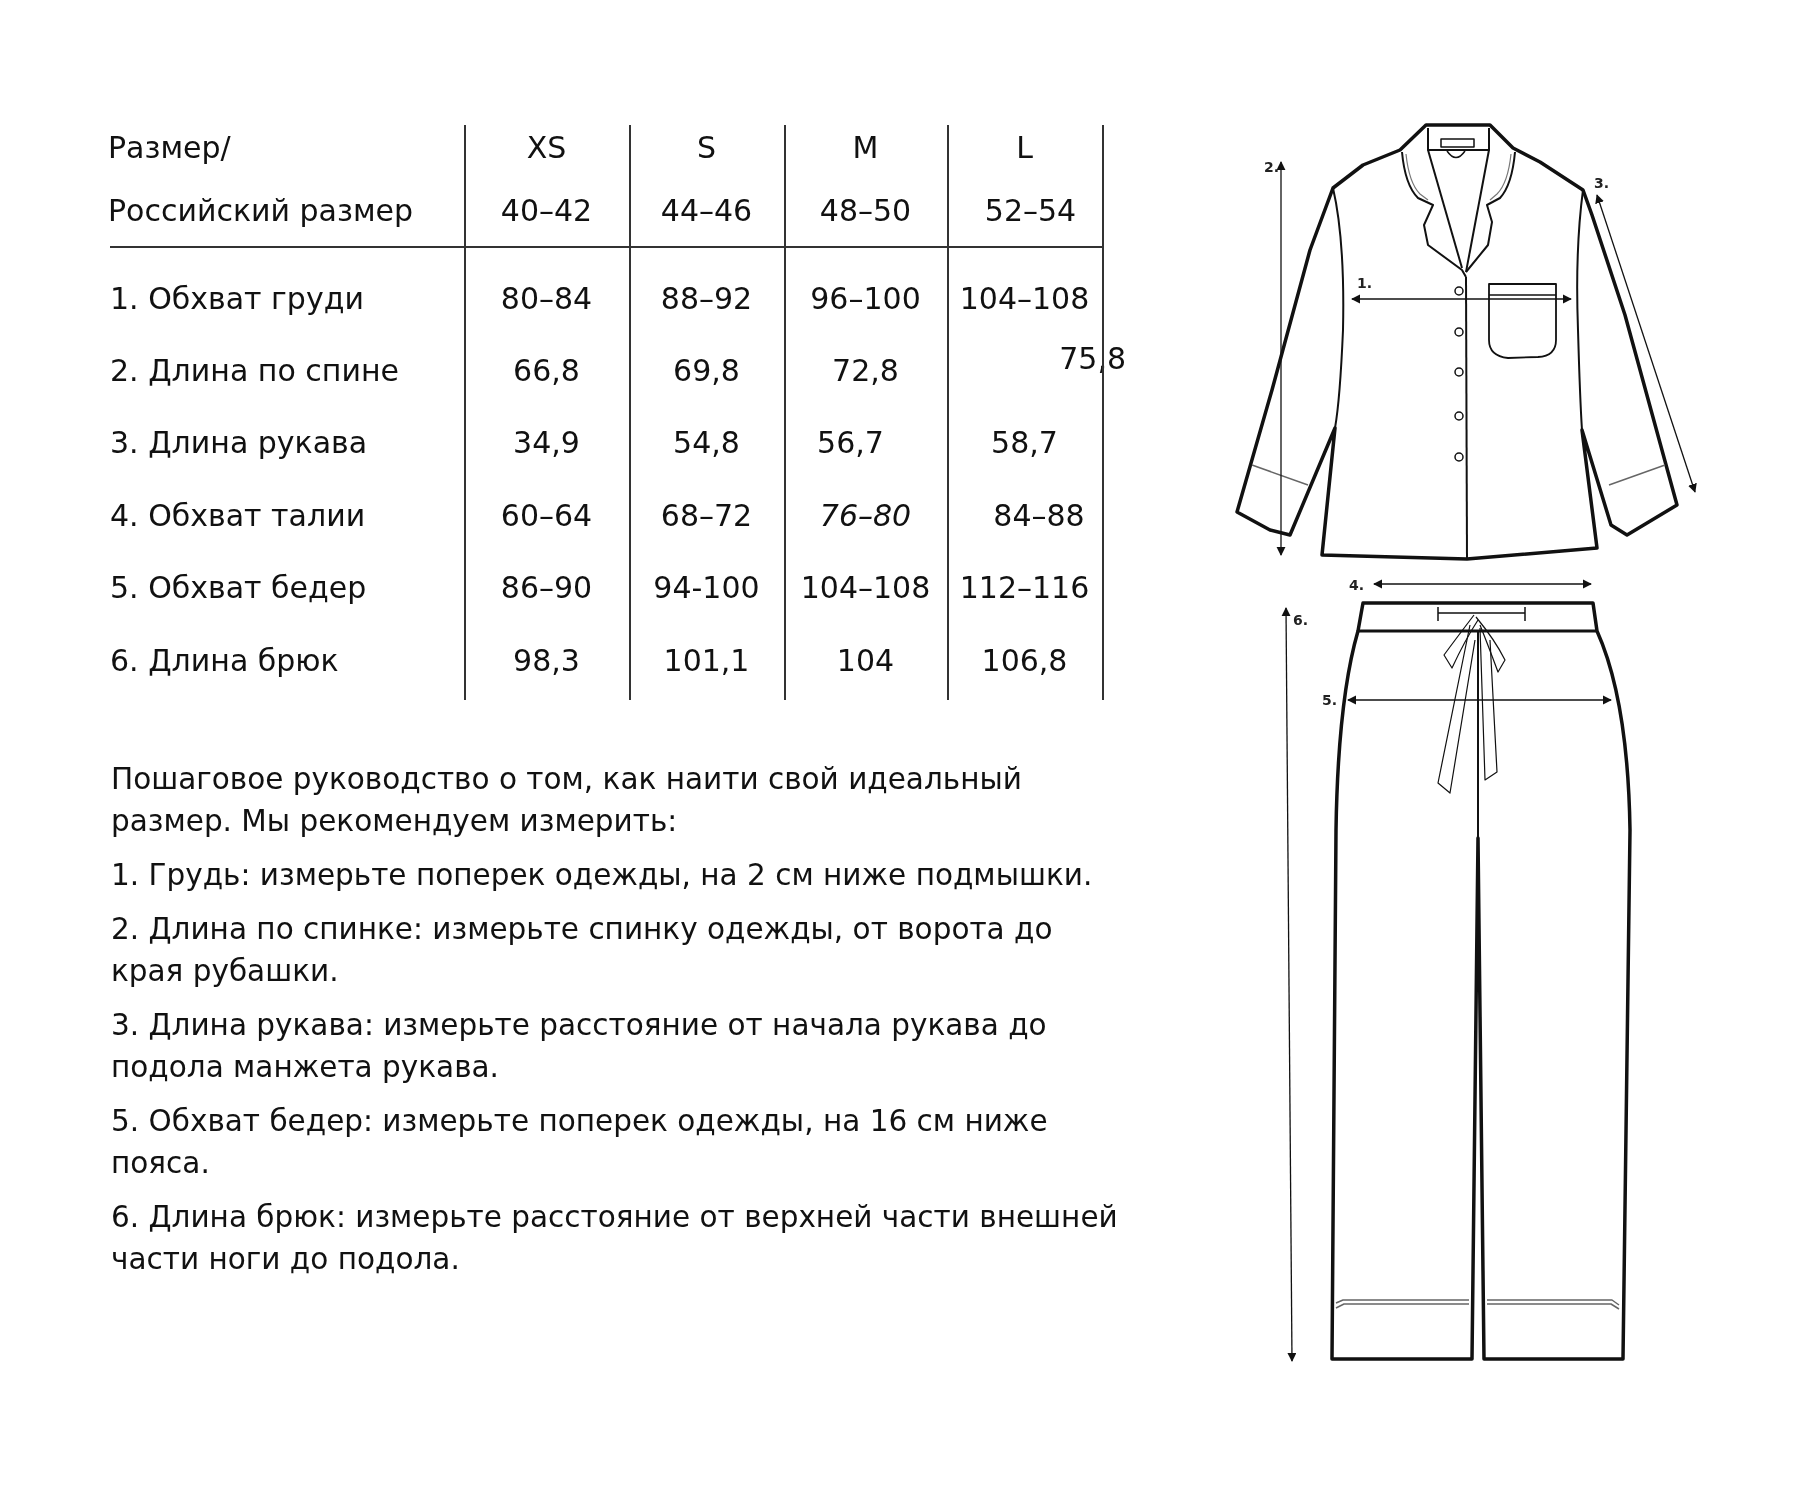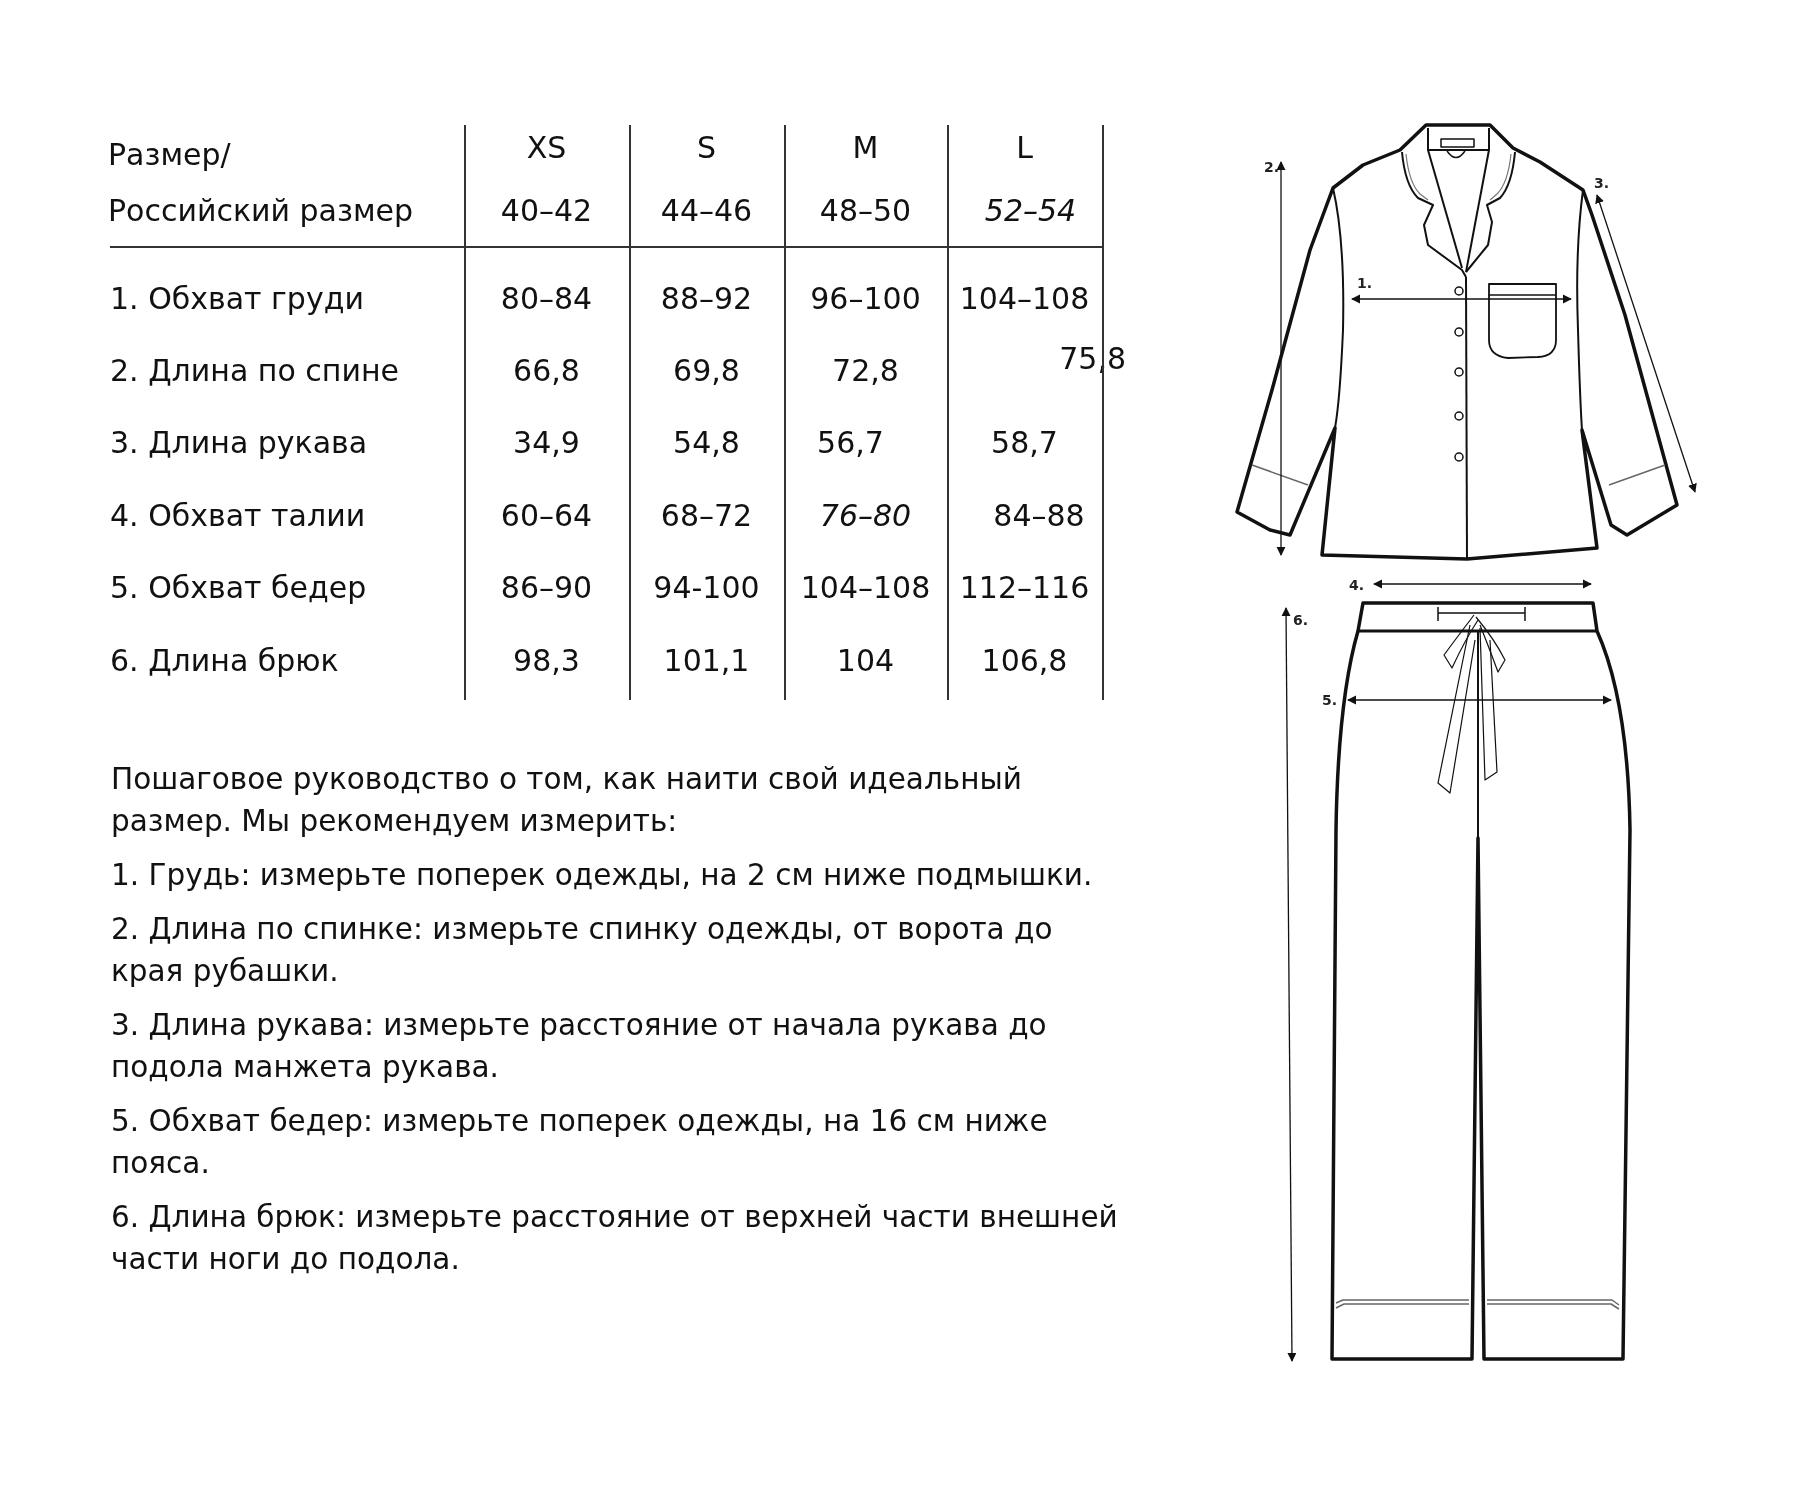--- a/index.html
+++ b/index.html
@@ -10,32 +10,32 @@
   .hl{position:absolute;height:2px;background:#333;left:110px;width:992px;top:246px;}
   .para{position:absolute;left:111px;width:1020px;font-size:29.5px;line-height:42px;}
   .para p{margin:0 0 12px 0;}
   svg{position:absolute;left:0;top:0;}
   .lbl{font-family:"DejaVu Sans",sans-serif;font-size:14px;font-weight:bold;fill:#222;}
 </style>
 </head>
 <body>
 
 <div>
-  <div class="t" style="left:108px;top:137px;">Размер/</div>
+  <div class="t" style="left:108px;top:130px;">Размер/</div>
   <div class="t" style="left:108px;top:193px;">Российский размер</div>
 
   <div class="c" style="left:464px;width:165px;top:130px;">XS</div>
   <div class="c" style="left:629px;width:155px;top:130px;">S</div>
   <div class="c" style="left:784px;width:163px;top:130px;">M</div>
   <div class="c" style="left:947px;width:155px;top:130px;">L</div>
 
   <div class="c" style="left:464px;width:165px;top:193px;">40–42</div>
   <div class="c" style="left:629px;width:155px;top:193px;">44–46</div>
   <div class="c" style="left:784px;width:163px;top:193px;">48–50</div>
-  <div class="c" style="left:947px;width:167px;top:193px;font-style:italic;">52–54</div>
+  <div class="c" style="left:947px;width:167px;top:193px;">52–54</div>
 
   <div id="rows">
       <div>
         <div class="t" style="left: 110px; top: 281px;">1. Обхват груди</div>
         <div class="c" style="left: 464px; width: 165px; top: 281px;">80–84</div>
         <div class="c" style="left: 629px; width: 155px; top: 281px;">88–92</div>
         <div class="c" style="left: 784px; width: 163px; top: 281px;">96–100</div>
         <div class="c" style="left: 947px; width: 155px; top: 281px;">104–108</div>
       </div>
       <div>

